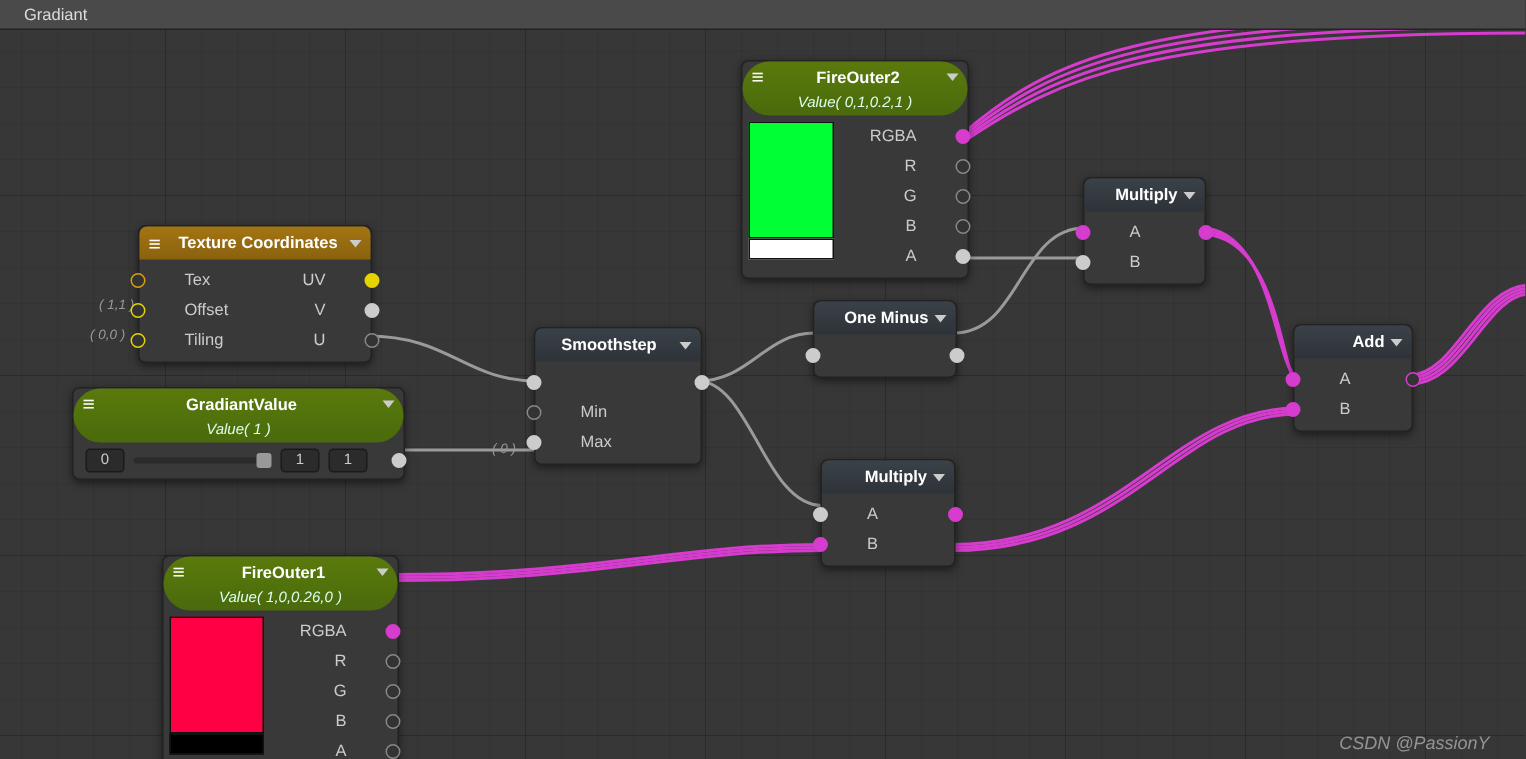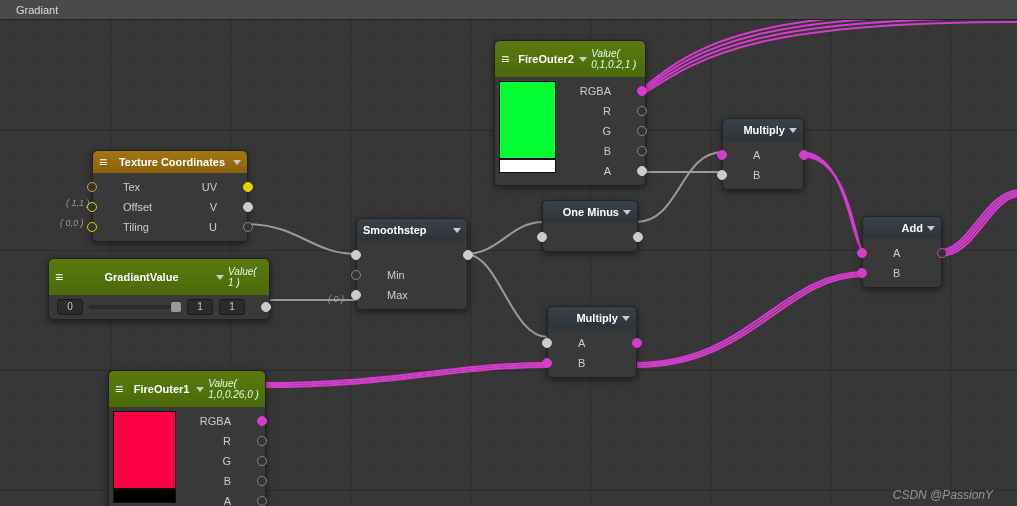--- a/index.html
+++ b/index.html
@@ -47,21 +47,21 @@
     color: #ccc;
   }
   .node-header {
     height: 22px;
     display: flex;
     align-items: center;
     padding: 0 6px;
     border-radius: 5px 5px 0 0;
     gap: 4px;
   }
-  .node-header.tall { height: 36px; flex-direction: row; align-items: center; justify-content: center; padding: 2px 6px; }
+  .node-header.tall { height: 36px; flex-direction: column; align-items: center; justify-content: center; padding: 2px 6px; border-radius: 18px; }
   .hdr-green { background: linear-gradient(#5a7a0c,#4a6a0c); }
   .hdr-orange { background: linear-gradient(#a37512,#8a620f); }
   .hdr-dark { background: linear-gradient(#3a4148,#2d3338); }
   .node-title { flex: 1; text-align: center; font-weight: bold; font-size: 11px; color: #fff; }
   .node-sub { font-size: 10px; color: #dfe; font-style: italic; }
   .burger { display:inline-block; width:12px; }
   .burger::before { content:"≡"; font-size:14px; color:#fff; line-height:1; }
   .dd { width:0;height:0;border-left:4px solid transparent;border-right:4px solid transparent;border-top:5px solid #ccc; }
   .node-body { padding: 4px 0; }
   .row { display:flex; align-items:center; height:20px; position:relative; padding:0 24px; font-size:11px; }
@@ -254,21 +254,21 @@
       <div class="row">
             <span class="lbl-r">A</span>
             <span class="port right filled-w"></span>
           </div>
     </div>
   </div>
 </div>
 
 <div class="node" style="left:356px; top:198px; width:112px;">
   <div class="node-header hdr-dark">
-    <span class="node-title" style="text-align:left">Smoothstep</span>
+    <span class="node-title" style="text-align:center">Smoothstep</span>
     <span class="dd"></span>
   </div>
   <div class="node-body">
     <div class="row">
           <span class="port left filled-w"></span>
           <span class="port right filled-w"></span>
         </div>
     <div class="row">
           <span class="port left hollow-g"></span>
           <span class="lbl-l">Min</span>

